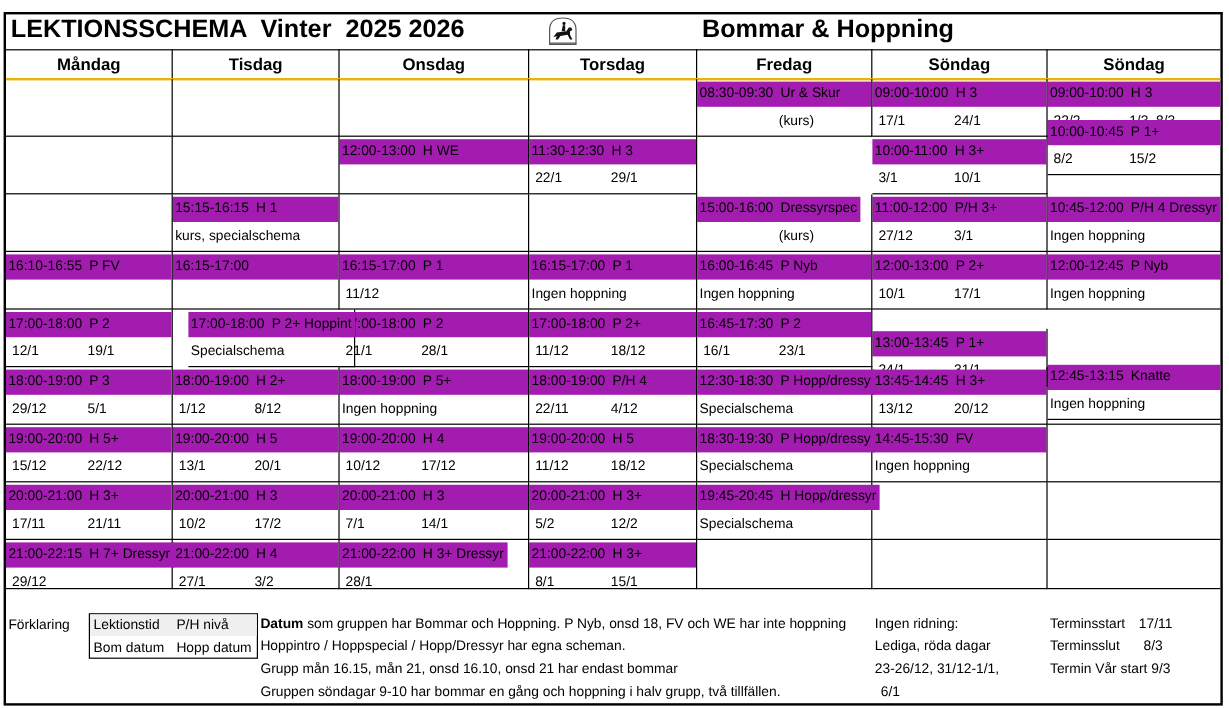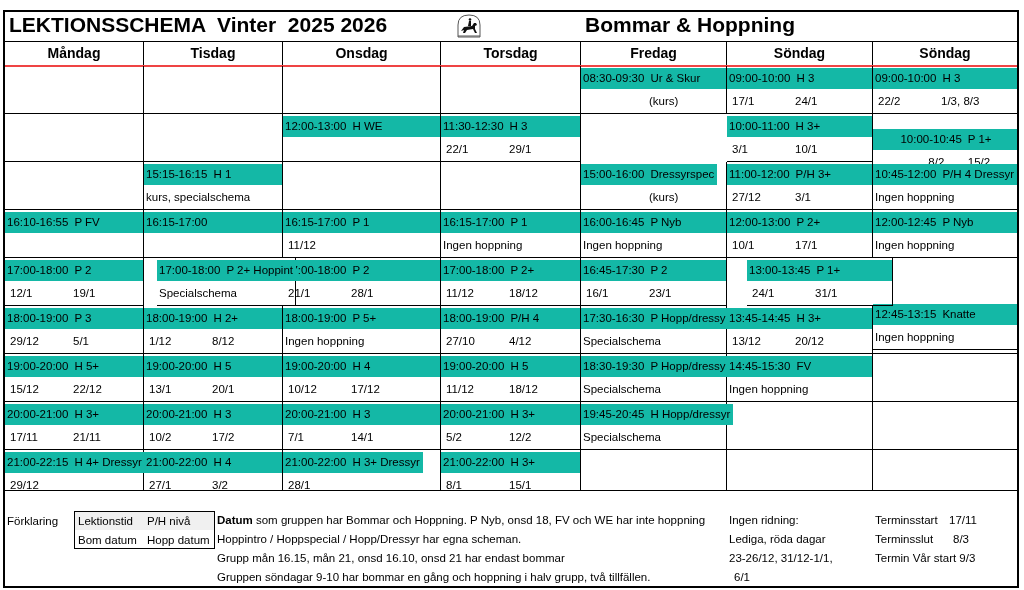--- a/index.html
+++ b/index.html
@@ -8,32 +8,32 @@
   .frame { position: absolute; left: 3px; top: 10px; width: 1016px; height: 578px;
            border: 2px solid #000; box-sizing: border-box; }
   .title-row { position: absolute; left: 0; top: 0; width: 1012px; height: 29px;
                border-bottom: 1.5px solid #000; }
   .title-main { position: absolute; left: 4px; top: 1px; font-size: 21px; font-weight: bold;
                 letter-spacing: 0px; white-space: pre; }
   .logo { position: absolute; left: 450px; top: 1px; width: 28px; height: 26px; }
   .title-sub { position: absolute; left: 580px; top: 1px; font-size: 21px; font-weight: bold; white-space: pre; }
 
   .header-row { position: absolute; left: 0; top: 29px; width: 1012px; height: 24px;
-                border-bottom: 2px solid #ef4444; }
+                border-bottom: 2px solid #eab308; }
   .hcell { position: absolute; top: 0; height: 24px; line-height: 24px; text-align: center;
            font-size: 14px; font-weight: bold; border-right: 1px solid #000; box-sizing: border-box; }
   .hcell.last { border-right: none; }
 
   .grid { position: absolute; left: 0; top: 54px; width: 1012px; height: 425px; }
   .cell { position: absolute; box-sizing: border-box; border-right: 1px solid #000;
           border-bottom: 1px solid #000; font-size: 11.5px; overflow: visible; }
   .cell.last { border-right: none; }
   .cell.lastrow { border-bottom: 1.5px solid #000; }
   .line1 { position: absolute; left: 0; top: 2px; height: 21px; line-height: 21px; width: 100%;
-           background: #14b8a6; white-space: nowrap; padding-left: 2px; box-sizing: border-box; z-index: 1; }
+           background: #a21caf; white-space: nowrap; padding-left: 2px; box-sizing: border-box; z-index: 1; }
   .line1.overflow { width: auto; padding-right: 3px; }
   .line1 .time { display: inline-block; }
   .line1 .level { margin-left: 6px; }
   .line2 { position: absolute; left: 0; top: 25px; height: 20px; line-height: 20px; width: 100%;
            white-space: nowrap; padding-left: 2px; box-sizing: border-box; }
   .line2 .d1 { display: inline-block; width: 66px; padding-left: 3px; box-sizing: border-box; }
   .line2 .d2 { display: inline-block; }
   .line2 .note { display: inline-block; }
 
   .legend { position: absolute; left: 0; top: 480px; width: 1012px; height: 96px; font-size: 11.5px; }
@@ -94,21 +94,21 @@
         <div class="line2"><span class="d1"></span><span class="d2"></span></div>
       </div>
       <div class="cell" style="left: 436px; top: 48px; width: 140px; height: 48px; z-index: 7;">
         <div class="line1"><span class="time">11:30-12:30</span><span class="level">H 3</span></div>
         <div class="line2"><span class="d1">22/1</span><span class="d2">29/1</span></div>
       </div>
       <div class="cell" style="left: 722px; top: 48px; width: 146px; height: 48px; z-index: 5;">
         <div class="line1"><span class="time">10:00-11:00</span><span class="level">H 3+</span></div>
         <div class="line2"><span class="d1">3/1</span><span class="d2">10/1</span></div>
       </div>
-      <div class="cell last" style="left: 868px; top: 61px; width: 144px; height: 48px; z-index: 4; text-align: center;">
+      <div class="cell last" style="left: 868px; top: 32px; width: 144px; height: 48px; z-index: 4;">
         <div class="line1"><span class="time">10:00-10:45</span><span class="level">P 1+</span></div>
         <div class="line2"><span class="d1">8/2</span><span class="d2">15/2</span></div>
       </div>
       <div class="cell empty" style="left: 0px; top: 96px; width: 139px; height: 48px; z-index: 10;"></div>
       <div class="cell" style="left: 139px; top: 96px; width: 139px; height: 48px; z-index: 9;">
         <div class="line1"><span class="time">15:15-16:15</span><span class="level">H 1</span></div>
         <div class="line2"><span class="note">kurs, specialschema</span></div>
       </div>
       <div class="cell empty" style="left: 278px; top: 96px; width: 158px; height: 48px; z-index: 8;"></div>
       <div class="cell empty" style="left: 436px; top: 96px; width: 140px; height: 48px; z-index: 7;"></div>
@@ -165,21 +165,21 @@
         <div class="line2"><span class="d1">21/1</span><span class="d2">28/1</span></div>
       </div>
       <div class="cell" style="left: 436px; top: 192px; width: 140px; height: 48px; z-index: 7;">
         <div class="line1"><span class="time">17:00-18:00</span><span class="level">P 2+</span></div>
         <div class="line2"><span class="d1">11/12</span><span class="d2">18/12</span></div>
       </div>
       <div class="cell" style="left: 576px; top: 192px; width: 146px; height: 48px; z-index: 6;">
         <div class="line1"><span class="time">16:45-17:30</span><span class="level">P 2</span></div>
         <div class="line2"><span class="d1">16/1</span><span class="d2">23/1</span></div>
       </div>
-      <div class="cell" style="left: 722px; top: 192px; width: 146px; height: 48px; z-index: 5; margin-left: 20px;">
+      <div class="cell" style="left: 722px; top: 208px; width: 146px; height: 48px; z-index: 5;">
         <div class="line1"><span class="time">13:00-13:45</span><span class="level">P 1+</span></div>
         <div class="line2"><span class="d1">24/1</span><span class="d2">31/1</span></div>
       </div>
       <div class="cell last" style="left: 868px; top: 192px; width: 144px; height: 48px; z-index: 4; margin-top: 44px;">
         <div class="line1"><span class="time">12:45-13:15</span><span class="level">Knatte</span></div>
         <div class="line2"><span class="note">Ingen hoppning</span></div>
       </div>
       <div class="cell" style="left: 0px; top: 240px; width: 139px; height: 48px; z-index: 10;">
         <div class="line1"><span class="time">18:00-19:00</span><span class="level">P 3</span></div>
         <div class="line2"><span class="d1">29/12</span><span class="d2">5/1</span></div>
@@ -187,24 +187,24 @@
       <div class="cell" style="left: 139px; top: 240px; width: 139px; height: 48px; z-index: 9;">
         <div class="line1"><span class="time">18:00-19:00</span><span class="level">H 2+</span></div>
         <div class="line2"><span class="d1">1/12</span><span class="d2">8/12</span></div>
       </div>
       <div class="cell" style="left: 278px; top: 240px; width: 158px; height: 48px; z-index: 8;">
         <div class="line1"><span class="time">18:00-19:00</span><span class="level">P 5+</span></div>
         <div class="line2"><span class="note">Ingen hoppning</span></div>
       </div>
       <div class="cell" style="left: 436px; top: 240px; width: 140px; height: 48px; z-index: 7;">
         <div class="line1"><span class="time">18:00-19:00</span><span class="level">P/H 4</span></div>
-        <div class="line2"><span class="d1">27/10</span><span class="d2">4/12</span></div>
+        <div class="line2"><span class="d1">22/11</span><span class="d2">4/12</span></div>
       </div>
       <div class="cell" style="left: 576px; top: 240px; width: 146px; height: 48px; z-index: 6;">
-        <div class="line1 overflow"><span class="time">17:30-16:30</span><span class="level">P Hopp/dressy</span></div>
+        <div class="line1 overflow"><span class="time">12:30-18:30</span><span class="level">P Hopp/dressy</span></div>
         <div class="line2"><span class="note">Specialschema</span></div>
       </div>
       <div class="cell" style="left: 722px; top: 240px; width: 146px; height: 48px; z-index: 5;">
         <div class="line1"><span class="time">13:45-14:45</span><span class="level">H 3+</span></div>
         <div class="line2"><span class="d1">13/12</span><span class="d2">20/12</span></div>
       </div>
       <div class="cell last empty" style="left: 868px; top: 240px; width: 144px; height: 48px; z-index: 4;"></div>
       <div class="cell" style="left: 0px; top: 288px; width: 139px; height: 48px; z-index: 10;">
         <div class="line1"><span class="time">19:00-20:00</span><span class="level">H 5+</span></div>
         <div class="line2"><span class="d1">15/12</span><span class="d2">22/12</span></div>
@@ -246,21 +246,21 @@
         <div class="line1"><span class="time">20:00-21:00</span><span class="level">H 3+</span></div>
         <div class="line2"><span class="d1">5/2</span><span class="d2">12/2</span></div>
       </div>
       <div class="cell" style="left: 576px; top: 336px; width: 146px; height: 48px; z-index: 6;">
         <div class="line1 overflow"><span class="time">19:45-20:45</span><span class="level">H Hopp/dressyr</span></div>
         <div class="line2"><span class="note">Specialschema</span></div>
       </div>
       <div class="cell empty" style="left: 722px; top: 336px; width: 146px; height: 48px; z-index: 5;"></div>
       <div class="cell last empty" style="left: 868px; top: 336px; width: 144px; height: 48px; z-index: 4;"></div>
       <div class="cell lastrow" style="left: 0px; top: 384px; width: 139px; height: 41px; z-index: 10;">
-        <div class="line1 overflow"><span class="time">21:00-22:15</span><span class="level">H 4+ Dressyr</span></div>
+        <div class="line1 overflow"><span class="time">21:00-22:15</span><span class="level">H 7+ Dressyr</span></div>
         <div class="line2"><span class="d1">29/12</span><span class="d2"></span></div>
       </div>
       <div class="cell lastrow" style="left: 139px; top: 384px; width: 139px; height: 41px; z-index: 9;">
         <div class="line1"><span class="time">21:00-22:00</span><span class="level">H 4</span></div>
         <div class="line2"><span class="d1">27/1</span><span class="d2">3/2</span></div>
       </div>
       <div class="cell lastrow" style="left: 278px; top: 384px; width: 158px; height: 41px; z-index: 8;">
         <div class="line1 overflow"><span class="time">21:00-22:00</span><span class="level">H 3+ Dressyr</span></div>
         <div class="line2"><span class="d1">28/1</span><span class="d2"></span></div>
       </div>

